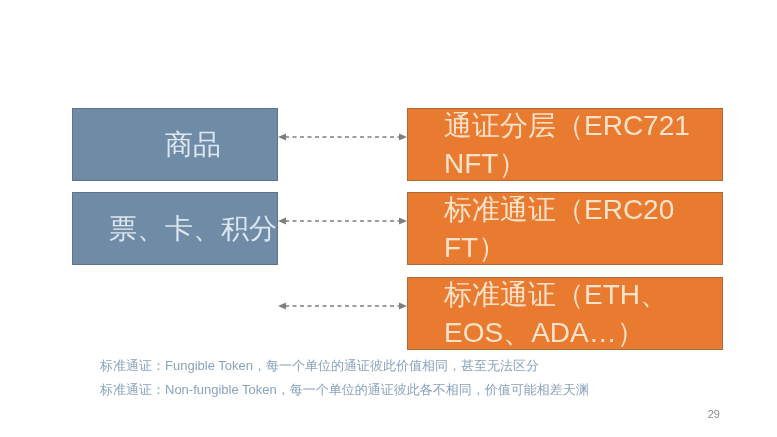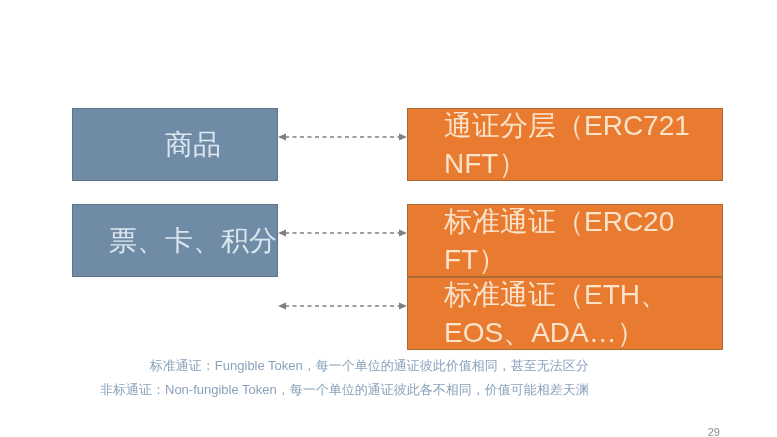--- a/index.html
+++ b/index.html
@@ -21,21 +21,21 @@
     left: 57px;
     top: 44px;
     margin: 0;
     font-size: 30px;
     font-weight: 300;
     letter-spacing: 3px;
     color: var(--title-text, #5c7d99);
   }
   .row { position: absolute; left: 0; width: 777px; height: 58px; }
   .row-1 { top: 108px; }
-  .row-2 { top: 204px; }
+  .row-2 { top: 192px; }
   .row-3 { top: 277px; }
   .box {
     position: absolute;
     top: 0;
     height: 73px;
     display: flex;
     align-items: center;
     justify-content: center;
     font-size: 28px;
     box-sizing: border-box;
@@ -67,32 +67,31 @@
     stroke-width: 1.6;
     stroke-dasharray: 4 3.5;
   }
   .connector polygon {
     fill: var(--connector, #7f7f7f);
   }
   .footnotes {
     position: absolute;
     left: 100px;
     top: 354px;
-    text-align: right;
   }
   .footnotes p {
     margin: 0;
     font-size: 13px;
     line-height: 24px;
     color: var(--footnote-text, #8aa2bc);
   }
   .page-number {
     position: absolute;
     right: 57px;
-    top: 426px;
+    top: 408px;
     font-size: 11px;
     color: var(--page-number-text, #8c8c8c);
   }
 </style>
 </head>
 <body>
 
 <div class="slide">
 
 
@@ -120,18 +119,18 @@
     <svg class="connector" viewBox="0 0 129 12" aria-hidden="true">
       <line x1="7" y1="6" x2="122" y2="6"></line>
       <polygon points="0,6 8,2.5 8,9.5"></polygon>
       <polygon points="129,6 121,2.5 121,9.5"></polygon>
     </svg>
     <div class="box box-right">标准通证（ETH、EOS、ADA…）</div>
   </div>
 
   <div class="footnotes">
     <p>标准通证：Fungible Token，每一个单位的通证彼此价值相同，甚至无法区分</p>
-    <p>非标通证：Non-fungible Token，每一个单位的通证彼此各不相同，价值可能相差天渊</p>
+    <p>标准通证：Non-fungible Token，每一个单位的通证彼此各不相同，价值可能相差天渊</p>
   </div>
 
   <div class="page-number">29</div>
 
 </div>
 
 </body></html>

